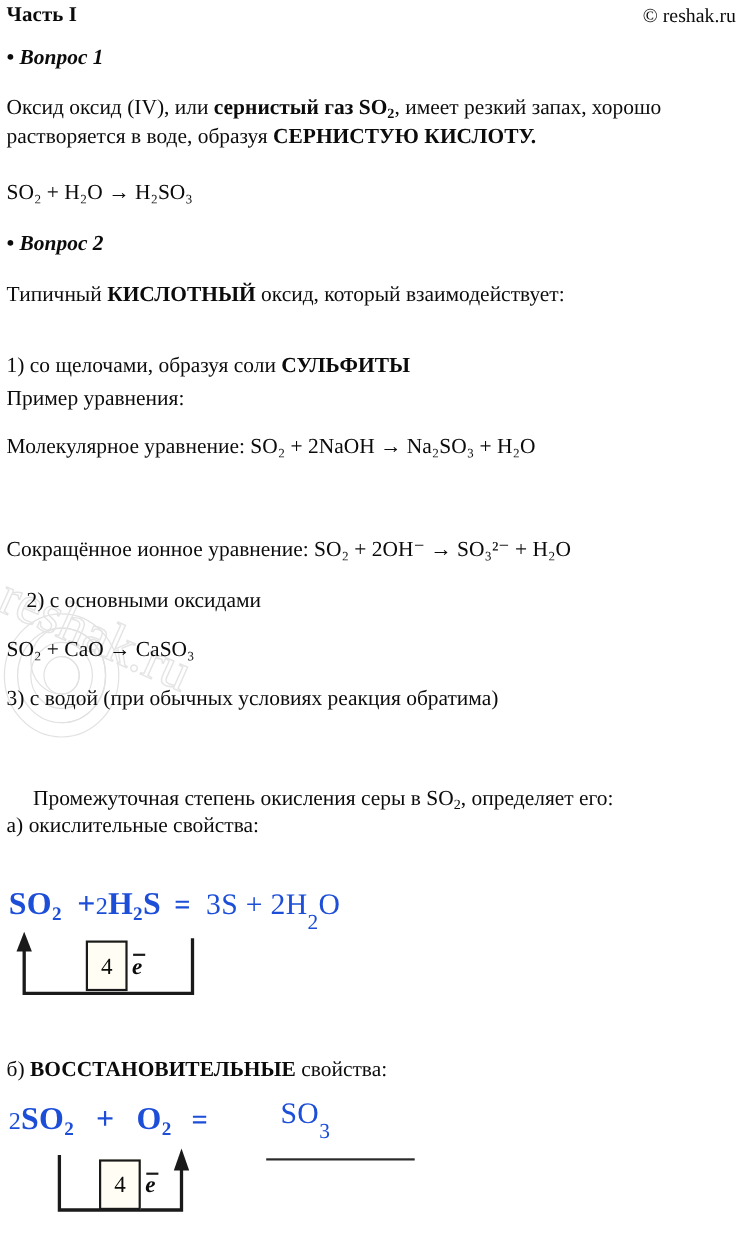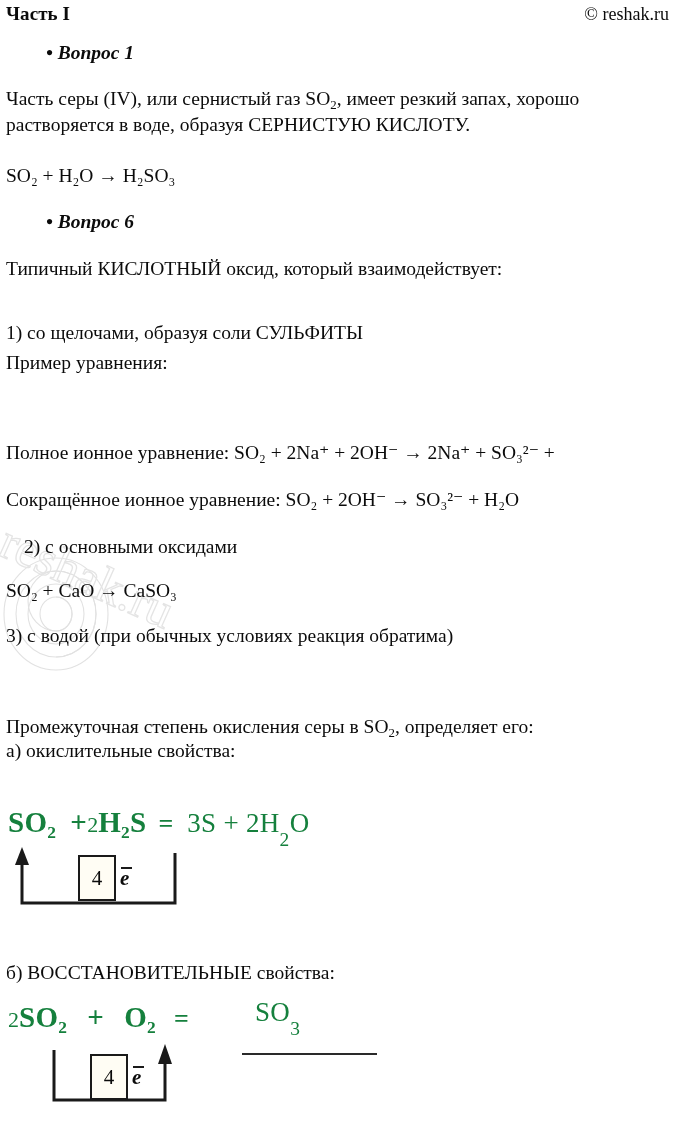--- a/index.html
+++ b/index.html
@@ -62,34 +62,33 @@
     position: relative;
     z-index: 2;
     font-size: 19.5px;
     line-height: 1.34;
     padding: 0 6px 0 6px;
   }
   .q-head {
     font-weight: bold;
     font-style: italic;
     font-size: 19.5px;
-    margin-left: 40px;
-  }
-  .b { font-weight: normal; }
+  }
+  .b { font-weight: bold; }
   sub { font-size: .66em; line-height: 0; vertical-align: -.28em; }
   .eq { white-space: nowrap; }
 
   
   .row { position: absolute; left: 0; right: 0; z-index: 2; }
 
   
   .scan {
     position: absolute;
     z-index: 2;
-    color: #15803d;
+    color: #1d4ed8;
   }
   .scan-eq {
     font-family: "Liberation Serif", "DejaVu Serif", serif;
     white-space: nowrap;
   }
   .sc-lhs {
     font-weight: bold;
     font-size: 29px;
     letter-spacing: .3px;
   }
@@ -157,54 +156,54 @@
   </svg>
 
   <div class="header-row">
     <div class="part-title">Часть I</div>
     <div class="copyright">© reshak.ru</div>
   </div>
 
   <div class="row txt q-head" style="top:40px;">• Вопрос 1</div>
 
   <div class="row txt" style="top:86px;">
-    <span>Часть серы (IV), или </span><span class="b"><span>сернистый газ SO</span><sub>2</sub></span><span>, имеет резкий запах, хорошо растворяется в воде, образуя </span><span class="b">СЕРНИСТУЮ КИСЛОТУ.</span>
+    <span>Оксид оксид (IV), или </span><span class="b"><span>сернистый газ SO</span><sub>2</sub></span><span>, имеет резкий запах, хорошо растворяется в воде, образуя </span><span class="b">СЕРНИСТУЮ КИСЛОТУ.</span>
   </div>
 
   <div class="row txt eq" style="top:163px;">SO₂ + H₂O → H₂SO₃</div>
 
-  <div class="row txt q-head" style="top:209px;">• Вопрос 6</div>
+  <div class="row txt q-head" style="top:209px;">• Вопрос 2</div>
 
   <div class="row txt" style="top:256px;">
     <span>Типичный </span><span class="b">КИСЛОТНЫЙ</span><span> оксид, который взаимодействует:</span>
   </div>
 
   <div class="row txt" style="top:303px;margin-top:17px;">
     <span>1) со щелочами, образуя соли </span><span class="b">СУЛЬФИТЫ</span>
   </div>
 
   <div class="row txt" style="top:350px;">Пример уравнения:</div>
 
-
-  <div class="row txt" style="top:440px;">
-    <span>Полное ионное уравнение: </span><span class="eq">SO₂ + 2Na⁺ + 2OH⁻ → 2Na⁺ + SO₃²⁻ +</span>
-  </div>
+  <div class="row txt" style="top:394px;">
+    <span>Молекулярное уравнение: </span><span class="eq">SO₂ + 2NaOH → Na₂SO₃ + H₂O</span>
+  </div>
+
 
   <div class="row txt" style="top:487px;">
     <span>Сокращённое ионное уравнение: </span><span class="eq">SO₂ + 2OH⁻ → SO₃²⁻ + H₂O</span>
   </div>
 
   <div class="row txt" style="top:534px;padding-left:24px;">2) с основными оксидами</div>
 
   <div class="row txt eq" style="top:578px;">SO₂ + CaO → CaSO₃</div>
 
   <div class="row txt" style="top:623px;">3) с водой (при обычных условиях реакция обратима)</div>
 
 
-  <div class="row txt" style="top:714px;">
+  <div class="row txt" style="top:714px;margin-left:24px;">
     <span>Промежуточная степень окисления серы в SO</span><sub>2</sub><span>, определяет его:</span>
   </div>
 
   <div class="row txt" style="top:738px;">а) окислительные свойства:</div>
 
   <div class="scan scan-eq" style="left:8px; top:806px;">
     <span class="sc-lhs"><span>SO</span><span class="sc-sub">2</span></span><span class="sc-lhs" style="padding-left:14px;">+</span><span class="sc-coef">2</span><span class="sc-lhs"><span>H</span><span class="sc-sub">2</span><span>S</span></span><span class="sc-eqsign" style="padding-left:12px;">=</span><span class="sc-rhs" style="padding-left:8px;"><span>3S + 2H</span><span class="sc-sub-low">2</span><span>O</span></span>
   </div>
 
   <div class="etrans" style="left:10px; top:845px; width:270px; height:70px; z-index:2;">

